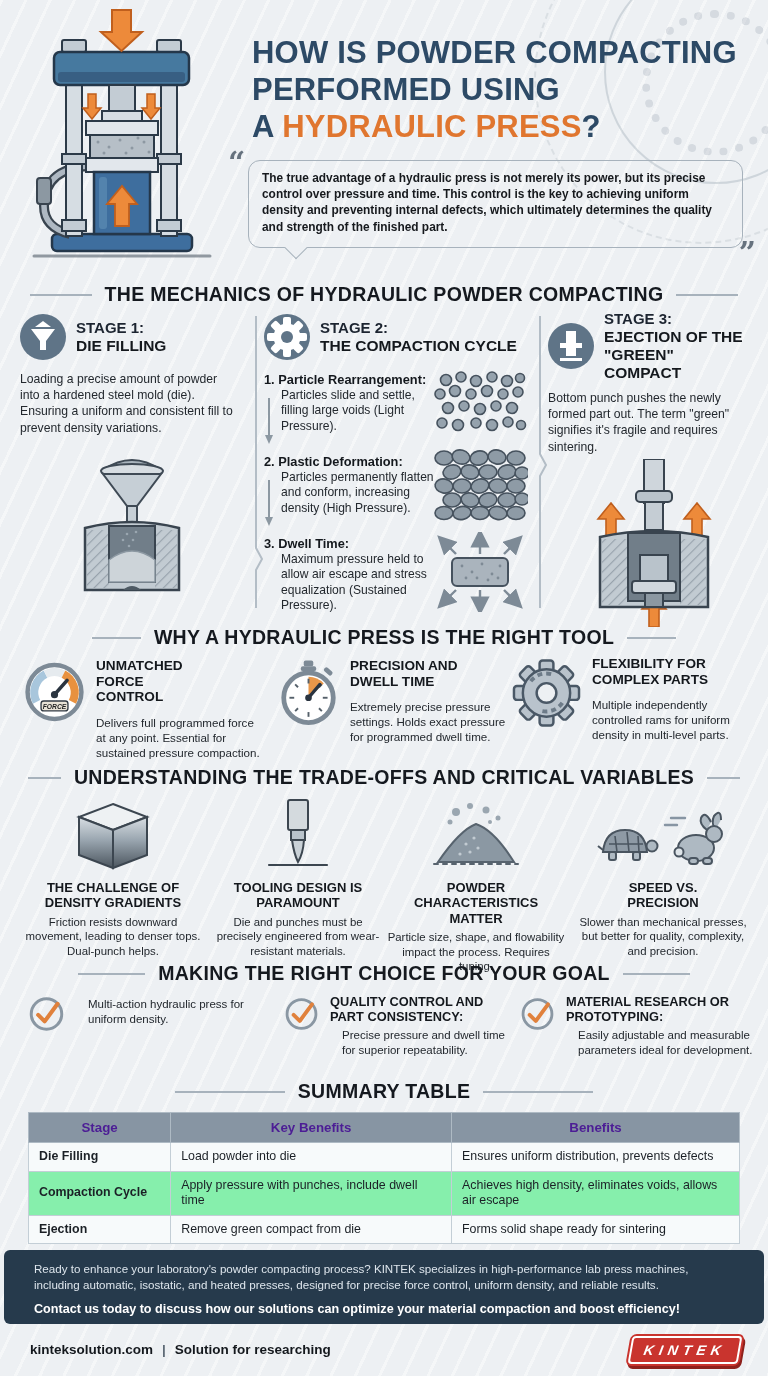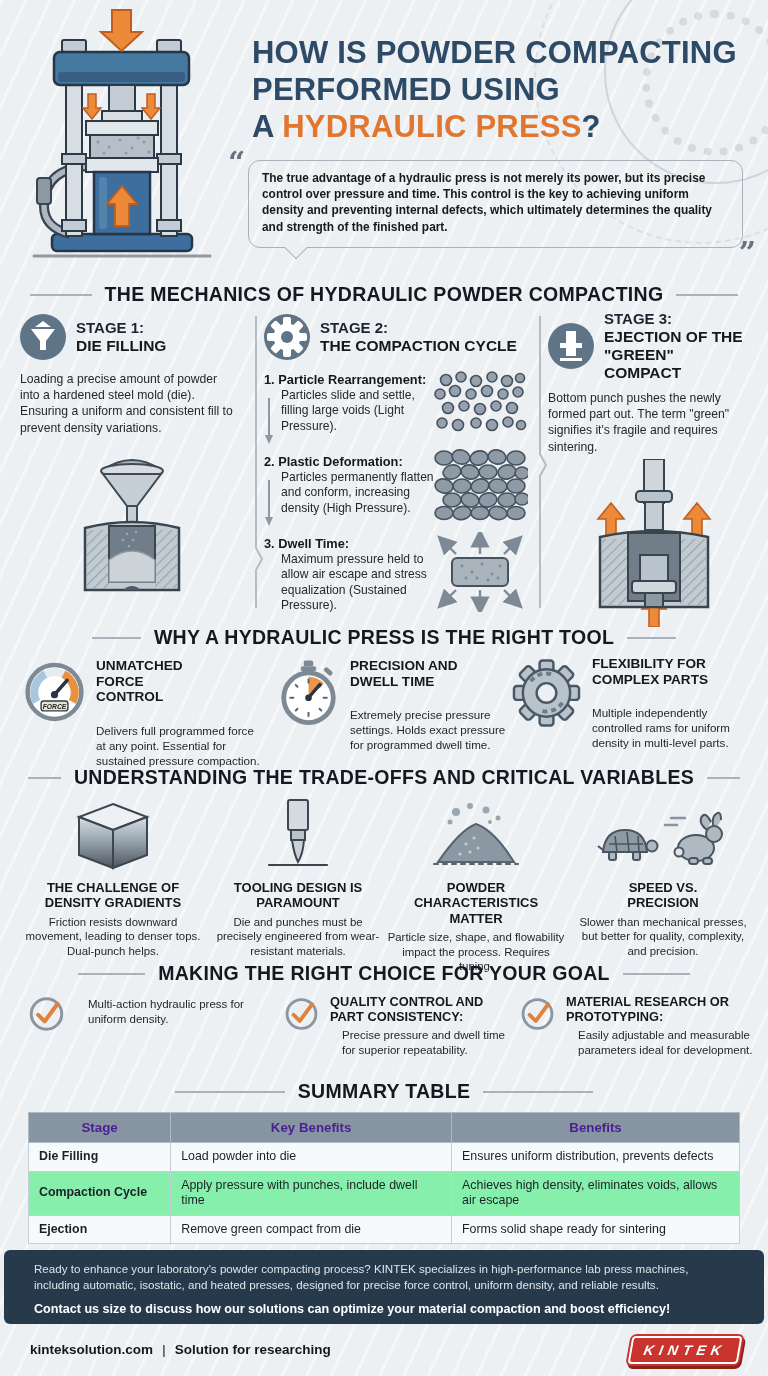--- a/index.html
+++ b/index.html
@@ -34,21 +34,21 @@
   .stage-label{font-size:15px;font-weight:600;color:#1c2430;line-height:18px;}
   .stage-title{font-size:15.5px;font-weight:800;color:#14181d;line-height:18px;}
   .stage-desc{margin-top:11px;font-size:12.2px;line-height:1.33;font-weight:500;color:#23282e;}
   .divider{position:absolute;top:316px;}
   .step{position:absolute;width:178px;padding-left:17px;box-sizing:border-box;}
   .step-title{font-size:12.8px;font-weight:800;color:#14181d;text-indent:-17px;}
   .step-text{font-size:12.1px;line-height:1.27;font-weight:500;margin-top:1px;}
   
   .why-item{position:absolute;display:flex;gap:11px;align-items:flex-start;}
   .why-title{font-size:13.6px;font-weight:800;color:#14181d;line-height:1.15;}
-  .why-text{font-size:11.6px;line-height:1.3;font-weight:500;margin-top:18px;}
+  .why-text{font-size:11.6px;line-height:1.3;font-weight:500;margin-top:10px;}
   
   .trade-col{position:absolute;text-align:center;}
   .trade-iconbox{height:78px;display:flex;align-items:flex-end;justify-content:center;}
   .trade-title{font-size:13px;font-weight:800;color:#14181d;line-height:1.18;margin:8px auto 4px;}
   .trade-text{font-size:11.4px;line-height:1.28;font-weight:500;}
   
   .choice-item{position:absolute;display:flex;gap:11px;align-items:flex-start;}
   .choice-title{font-size:12.8px;font-weight:800;color:#14181d;line-height:1.2;}
   .choice-text{font-size:11.5px;line-height:1.3;font-weight:500;margin-top:3px;margin-left:12px;}
   
@@ -627,21 +627,21 @@
       <tr>
         <td class="stage">Ejection</td>
         <td>Remove green compact from die</td>
         <td>Forms solid shape ready for sintering</td>
       </tr>
     </tbody>
   </table>
 
   <div class="footer-box">
     <div class="footer-p1">Ready to enhance your laboratory's powder compacting process? KINTEK specializes in high-performance lab press machines, including automatic, isostatic, and heated presses, designed for precise force control, uniform density, and reliable results.</div>
-    <div class="footer-p2">Contact us size to discuss how our solutions can optimize your material compaction and boost efficiency!</div>
+    <div class="footer-p2">Contact us today to discuss how our solutions can optimize your material compaction and boost efficiency!</div>
   </div>
 
   <div class="bottom-bar">
     <div class="site-line">
       <span>kinteksolution.com</span><span class="sep">|</span><span>Solution for researching</span>
     </div>
     <div class="logo"><span>KINTEK</span></div>
   </div>
 
 </div>

